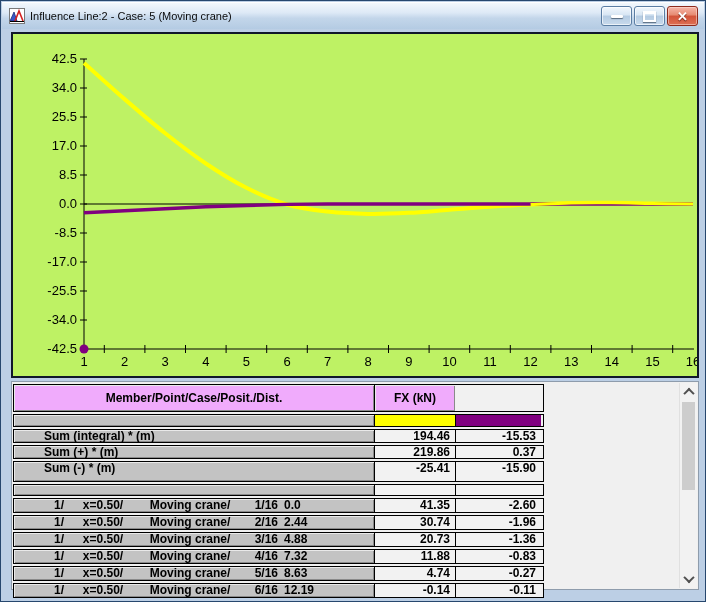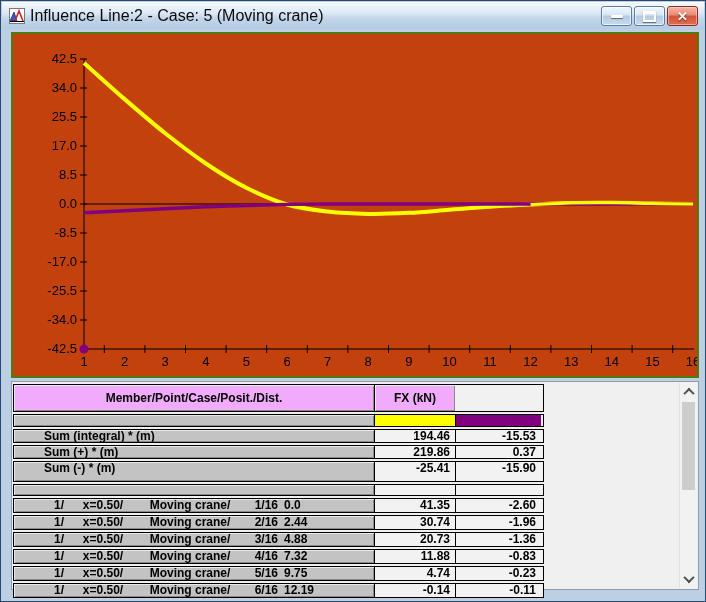--- a/index.html
+++ b/index.html
@@ -4,38 +4,38 @@
 <style>
   html,body{margin:0;padding:0;}
   body{width:706px;height:602px;position:relative;font-family:"Liberation Sans",sans-serif;overflow:hidden;background:#eef2f7;}
   #window{position:absolute;left:0;top:0;width:706px;height:602px;box-sizing:border-box;
     border:1px solid #26476e;background:#bccfe5;}
   
   .titlebar{position:absolute;left:1px;top:1px;right:1px;height:27px;
     background:linear-gradient(180deg,#f4f9fd 0%,#dde9f6 40%,#c3d6ea 60%,#b4cbe3 100%);
     box-shadow:inset 0 1px 0 #ffffff;display:flex;align-items:center;}
   .app-icon{width:16px;height:16px;margin:0 5px 0 7px;flex:0 0 auto;}
-  .title-text{font-size:16px;color:#0b0b0b;white-space:nowrap;}
+  .title-text{font-size:11px;color:#0b0b0b;white-space:nowrap;}
   .winbtns{position:absolute;right:6px;top:4px;display:flex;}
   .winbtn{width:31px;height:20px;margin-left:2px;border-radius:3px;box-sizing:border-box;
     border:1px solid #5a7da3;display:flex;align-items:center;justify-content:center;
     background:linear-gradient(180deg,#f2f8fd 0%,#d7e5f3 45%,#b4cbe2 50%,#c8daec 100%);
     box-shadow:inset 0 0 0 1px rgba(255,255,255,.65);cursor:default;}
   .winbtn.close{border:1px solid #8e2a1c;
     background:linear-gradient(180deg,#f6b6a8 0%,#e68a71 45%,#d35339 50%,#dd7054 100%);
     box-shadow:inset 0 0 0 1px rgba(255,230,220,.5);}
   .glyph-min{display:block;width:12px;height:3px;background:#fff;border-radius:1px;
     box-shadow:0 1px 1px rgba(60,80,100,.8);}
   .glyph-max{display:block;width:9px;height:7px;border:2px solid #fff;
     box-shadow:0 1px 1px rgba(60,80,100,.7),inset 0 1px 0 #fff;}
   .glyph-close{color:#fff;font-size:13px;font-weight:bold;line-height:13px;
     text-shadow:0 1px 1px rgba(90,20,10,.9);}
   
   .chart-panel{position:absolute;left:10px;top:31px;width:688px;height:346px;box-sizing:border-box;
-    background:#c2410c;border:2px solid #4d7c0f;}
+    background:#bef264;border:2px solid #0f172a;}
   .chart-panel svg{display:block;}
   
   .results-pane{position:absolute;left:10px;top:380px;width:688px;height:209px;box-sizing:border-box;
     background:#f0f0f0;border:1px solid #8e9cac;}
   .results-table{position:absolute;left:1px;top:2px;width:531px;}
   .t-row{display:grid;grid-template-columns:360px 81px 86px;box-sizing:border-box;
     border:1px solid #000;margin-bottom:2px;background:#f1f1f1;}
   .t-cell{box-sizing:border-box;overflow:hidden;white-space:nowrap;font-size:12px;color:#000;}
   .t-cell + .t-cell{border-left:1px solid #000;}
   .lbl{background:#c3c3c3;font-weight:bold;
@@ -224,24 +224,24 @@
           </div>
           <div class="t-cell val" style="line-height: 13px;">11.88</div>
           <div class="t-cell val" style="line-height: 13px;">-0.83</div>
         </div>
         <div class="t-row" style="height: 15px;">
           <div class="t-cell lbl datalbl" style="line-height: 13px;">
             <span class="p1">1/</span>
             <span class="p2">x=0.50/</span>
             <span class="p3">Moving crane/</span>
             <span class="p4">5/16</span>
-            <span class="p5">9.75</span>
+            <span class="p5">8.63</span>
           </div>
           <div class="t-cell val" style="line-height: 13px;">4.74</div>
-          <div class="t-cell val" style="line-height: 13px;">-0.23</div>
+          <div class="t-cell val" style="line-height: 13px;">-0.27</div>
         </div>
         <div class="t-row" style="height: 15px;">
           <div class="t-cell lbl datalbl" style="line-height: 13px;">
             <span class="p1">1/</span>
             <span class="p2">x=0.50/</span>
             <span class="p3">Moving crane/</span>
             <span class="p4">6/16</span>
             <span class="p5">12.19</span>
           </div>
           <div class="t-cell val" style="line-height: 13px;">-0.14</div>

